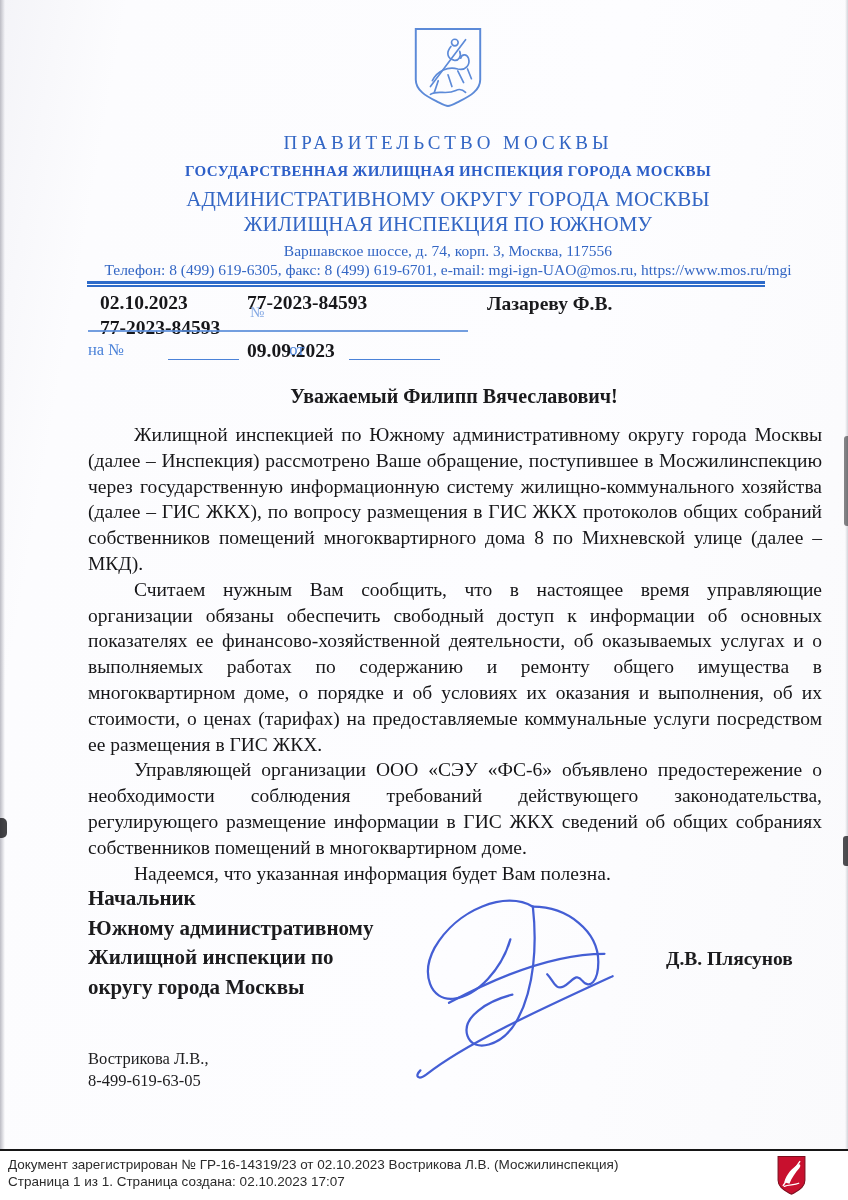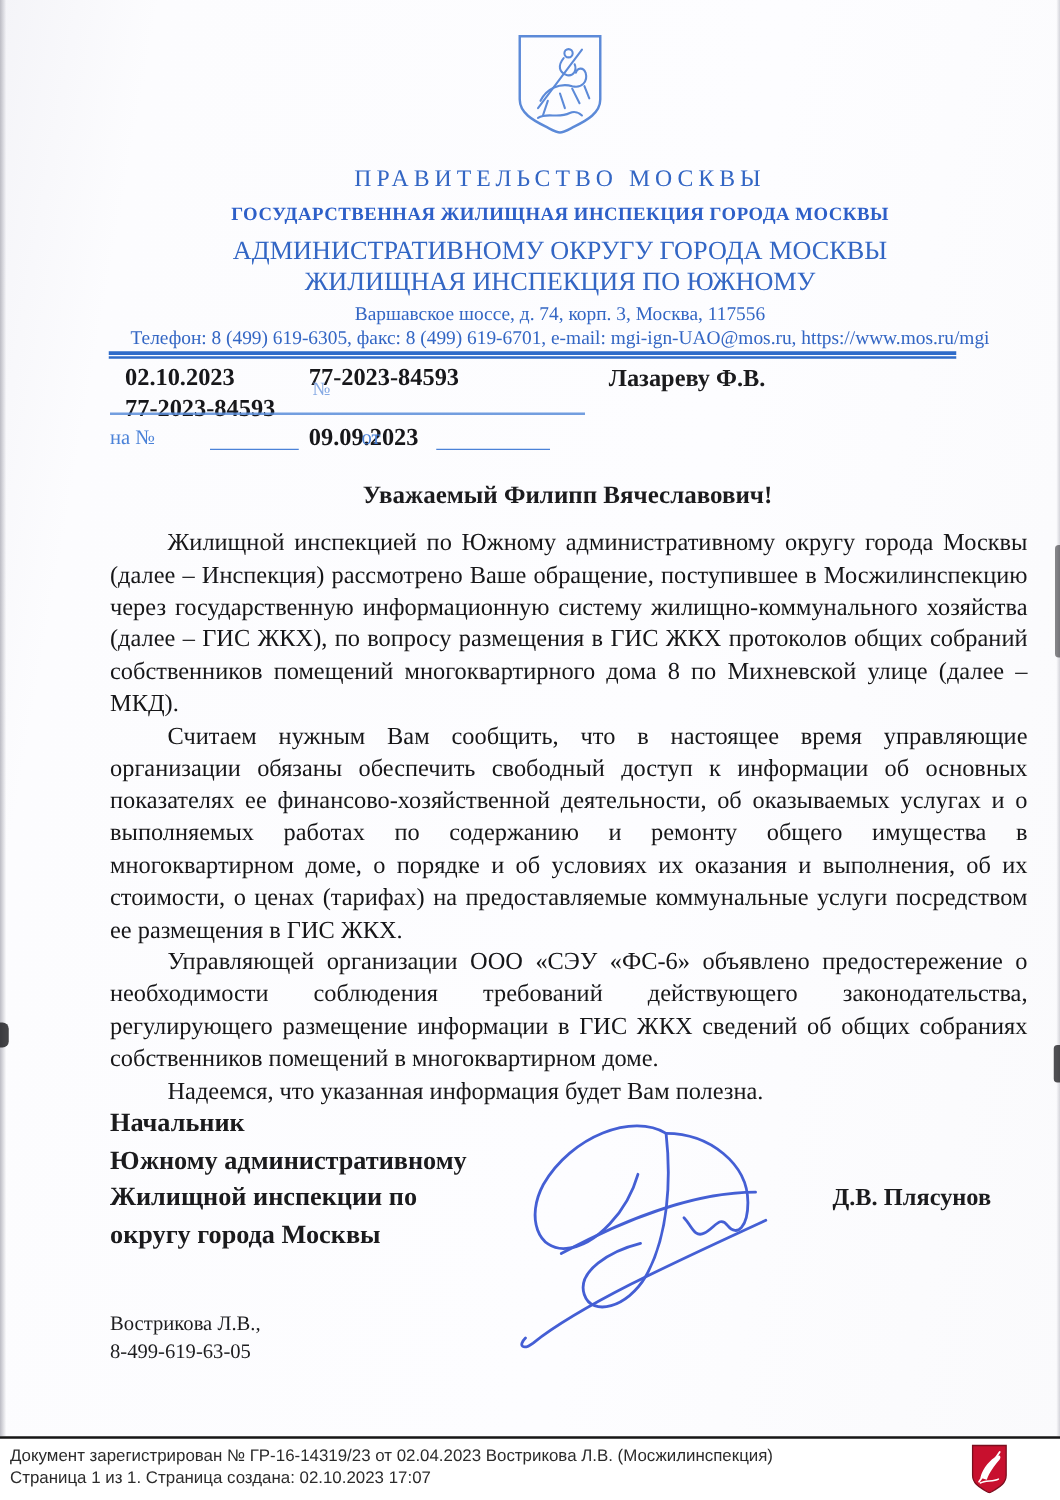--- a/index.html
+++ b/index.html
@@ -145,21 +145,21 @@
     <div>Вострикова Л.В.,</div>
     <div>8-499-619-63-05</div>
   </div>
 
   <div class="artifact a-left-blob"></div>
   <div class="artifact a-right-1"></div>
   <div class="artifact a-right-2"></div>
 
   <div class="footer-bar">
     <div class="reg-text">
-      <div>Документ зарегистрирован № ГР-16-14319/23 от 02.04.2023 Вострикова Л.В. (Мосжилинспекция)</div>
+      <div>Документ зарегистрирован № ГР-16-14319/23 от 02.10.2023 Вострикова Л.В. (Мосжилинспекция)</div>
       <div>Страница 1 из 1. Страница создана: 02.10.2023 17:07</div>
     </div>
     <div class="footer-logo">
       <span>
         <svg width="31" height="40" viewBox="0 0 30 38">
           <path d="M2,1 H28 V24 C28,30 23,33 19,35.5 C17,36.7 16,37.5 15,37.5 C14,37.5 13,36.7 11,35.5 C7,33 2,30 2,24 Z" fill="#c8102e" stroke="#7a0e1e" stroke-width="1"></path>
           <path d="M8,26 C10,18 16,12 21,9 C23.5,7.8 24.5,10 22.5,12.5 C19,16.5 15,22 13,27.5 Z" fill="#ffffff"></path>
           <path d="M7,29 L23,6" stroke="#ffffff" stroke-width="1.4" fill="none" stroke-linecap="round"></path>
           <path d="M8,30 C12,28 18,29 22,27" stroke="#ffffff" stroke-width="1.2" fill="none" stroke-linecap="round"></path>
         </svg>

